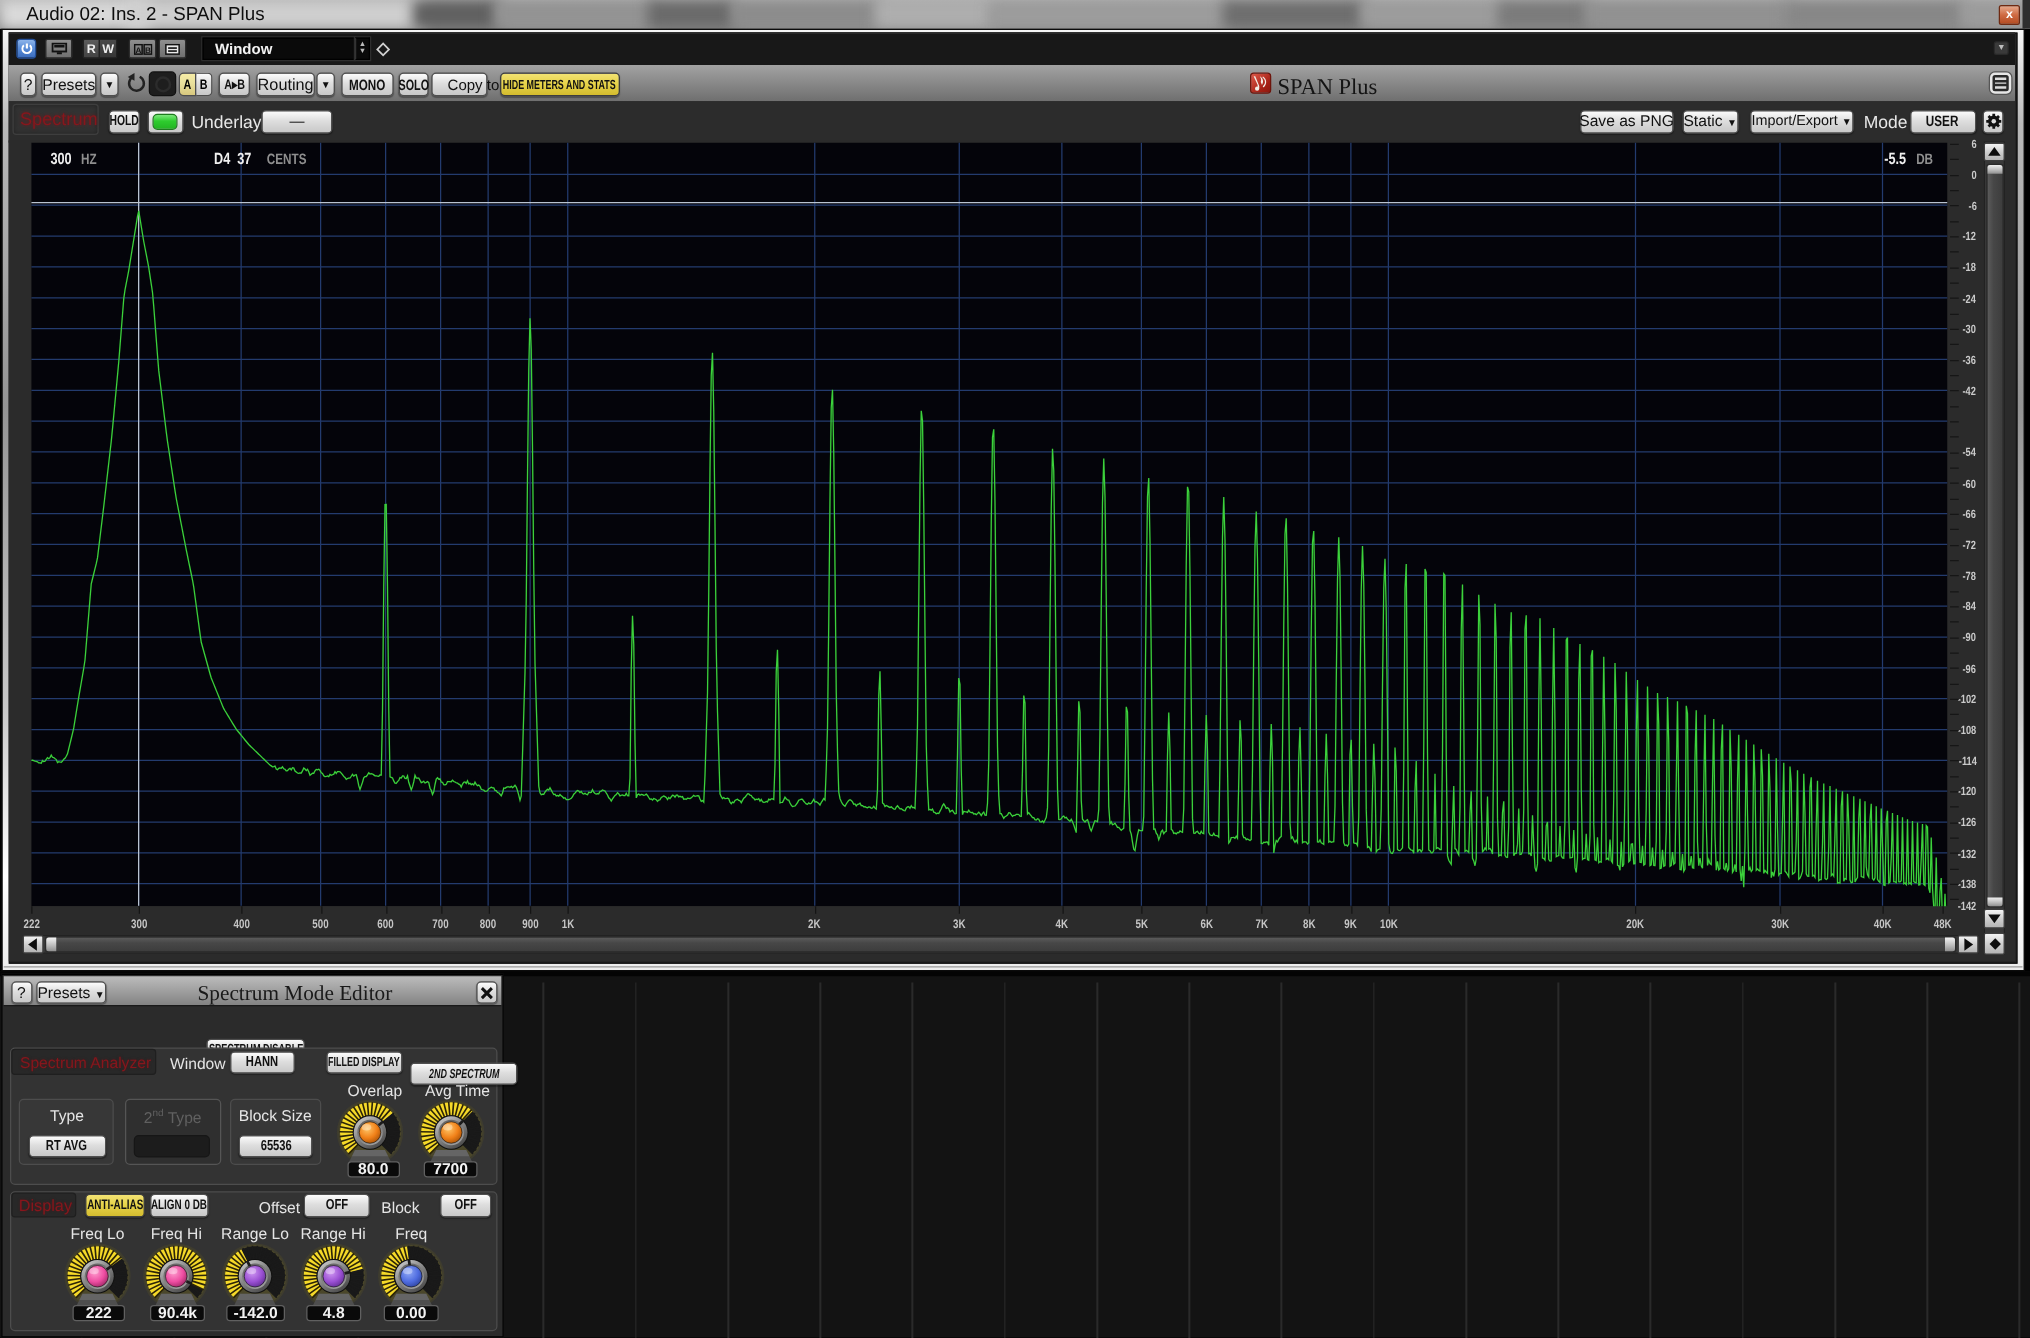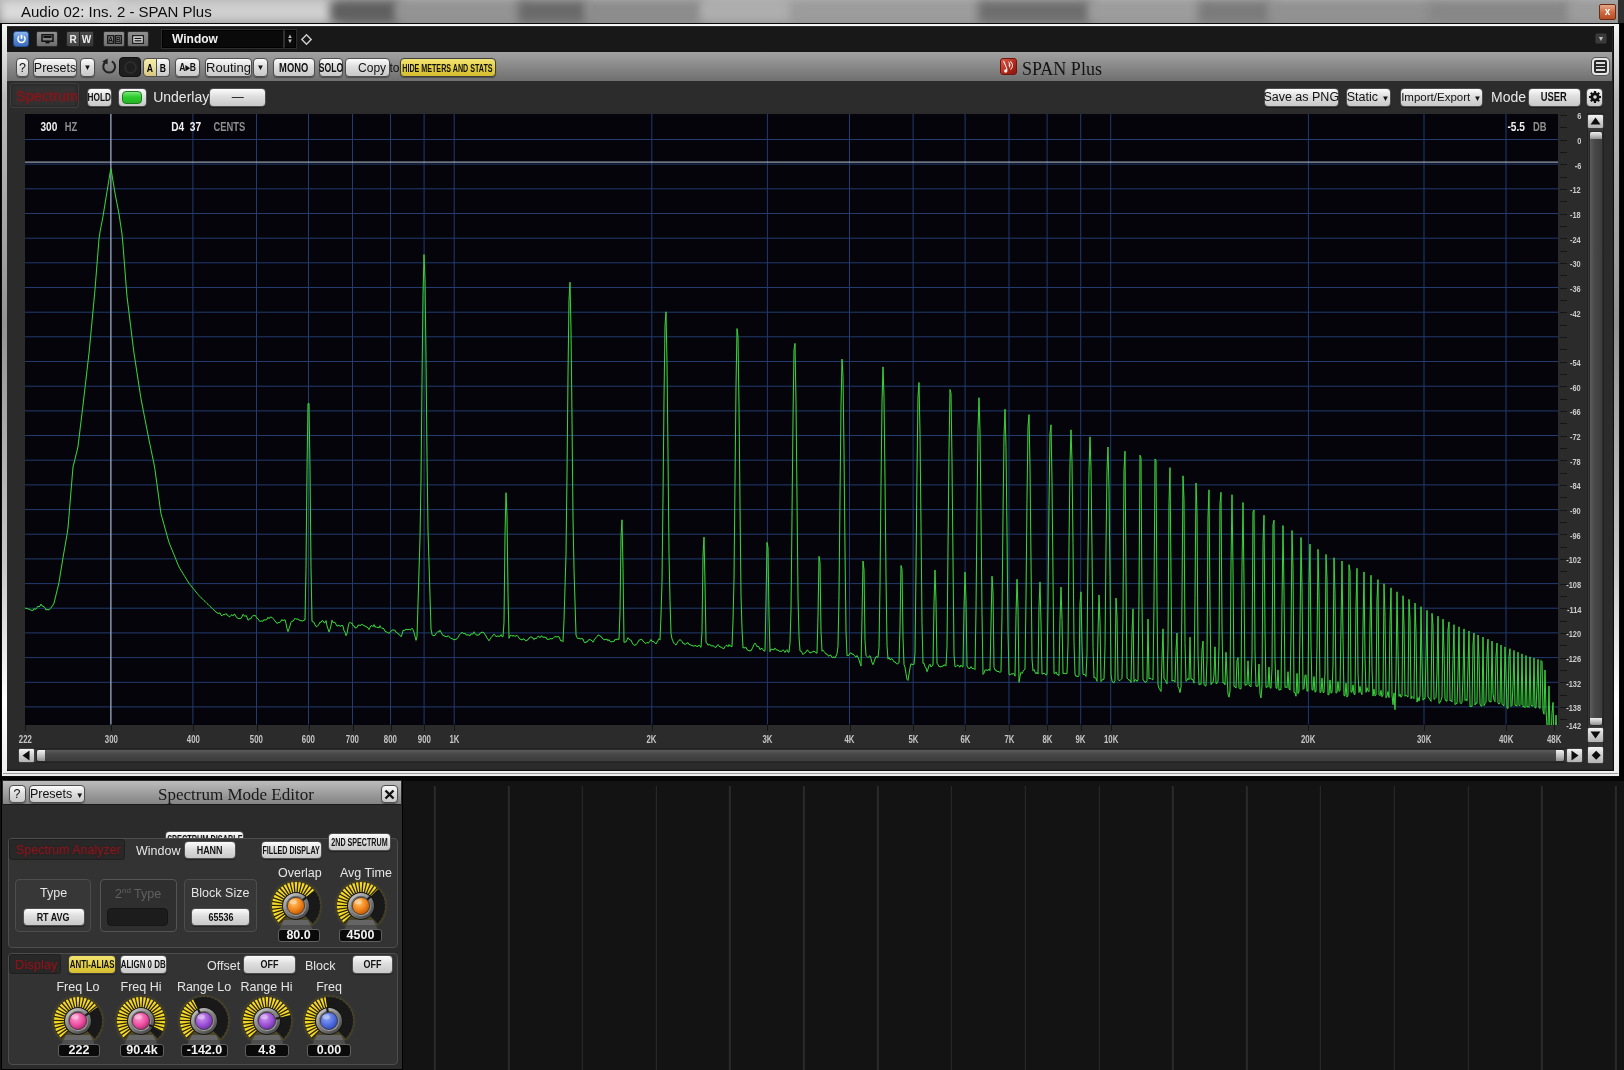--- a/index.html
+++ b/index.html
@@ -475,21 +475,21 @@
     <div class="gw" style="left:6px;top:58px;width:390px;height:110px"></div>
     <div class="gtab" style="left:7px;top:59px;width:116px;height:21px"></div>
     <div class="abs red" style="left:14px;top:62.5px;font-size:12.5px;text-shadow:0 0 2px rgba(120,10,15,.5)">Spectrum Analyzer</div>
     <div class="wlab" style="left:134px;top:63.5px;font-size:12.5px">Window</div>
     <div class="b" style="left:182.0px;top:61.0px;width:52.0px;height:18.0px;">
       <span class="cb" style="font-size:11.5px;transform:scaleX(0.78)">HANN</span>
     </div>
     <div class="b" style="left:259.0px;top:61.0px;width:61.0px;height:18.0px;">
       <span class="cb" style="font-size:10.5px;transform:scaleX(0.68)">FILLED DISPLAY</span>
     </div>
-    <div class="b" style="left:326.0px;top:53px;width:63.0px;height:18.0px;">
+    <div class="b" style="left:326.0px;top:70px;width:86px;height:18.0px;font-style:italic;">
       <span class="cb" style="font-size:10.5px;transform:scaleX(0.68)">2ND SPECTRUM</span>
     </div>
     <div class="wlab" style="left:276px;top:86px;font-size:12.5px">Overlap</div>
     <div class="wlab" style="left:338px;top:86px;font-size:12.5px">Avg Time</div>
     <div class="gw" style="left:13px;top:99px;width:76px;height:53px;background:#373737"></div>
     <div class="wlab" style="left:38px;top:106px;font-size:12.5px">Type</div>
     <div class="b" style="left:20.5px;top:128.0px;width:62.0px;height:18.0px;">
       <span class="cb" style="font-size:11.5px;transform:scaleX(0.78)">RT AVG</span>
     </div>
     <div class="gw" style="left:97.5px;top:99px;width:77px;height:53px;background:#2f2f2f;border-color:#555"></div>
@@ -637,21 +637,21 @@
       <path d="M20 46 L44 46 L50 58 L14 58 Z" fill="#4e4e4e"></path>
       <path d="M20 46 L44 46 L46.5 51 L17.5 51 Z" fill="#787878" opacity="0.55"></path>
       <circle cx="32" cy="32" r="13.8" fill="#0f0f0f"></circle>
       <circle cx="32" cy="32" r="13" fill="url(#ring)"></circle>
       <circle cx="32" cy="32" r="10.2" fill="url(#ring2)"></circle>
       <line x1="38.37" y1="25.65" x2="41.49" y2="22.54" stroke="#1c1c1c" stroke-width="2.2"></line>
       <circle cx="32" cy="32" r="8.6" fill="url(#ballO)" stroke="rgba(0,0,0,0.55)" stroke-width="0.8"></circle>
       <ellipse cx="29.2" cy="27.8" rx="3.8" ry="2.6" fill="#fff" opacity="0.35"></ellipse>
     </svg>
     <div class="vbox" style="left:275.6px;top:148.7px;width:42px;height:13px">80.0</div>
-    <div class="vbox" style="left:337px;top:148.7px;width:43px;height:13px">4500</div>
+    <div class="vbox" style="left:337px;top:148.7px;width:43px;height:13px">7700</div>
     <svg class="abs" style="left:44.0px;top:209.0px;z-index:2" width="64" height="64">
       <circle cx="32" cy="32" r="26.5" fill="#8a7a10" opacity="0.13"></circle>
       <circle cx="32" cy="32" r="25" fill="#b09c14" opacity="0.12"></circle>
       <path d="M15.03 48.97 A24.0 24.0 0 1 1 48.97 48.97 L41.55 41.55 A13.5 13.5 0 1 0 22.45 41.55 Z" fill="#191919"></path>
       <path d="M15.03 48.97 A24.0 24.0 0 1 1 51.42 17.89 L43.16 23.89 A13.8 13.8 0 1 0 22.24 41.76 Z" fill="#f5d929"></path>
       <line x1="22.45" y1="41.55" x2="14.68" y2="49.32" stroke="#2b2408" stroke-width="1.3"></line>
       <line x1="21.04" y1="39.88" x2="12.10" y2="46.30" stroke="#2b2408" stroke-width="1.3"></line>
       <line x1="19.91" y1="38.00" x2="10.06" y2="42.89" stroke="#2b2408" stroke-width="1.3"></line>
       <line x1="19.10" y1="35.97" x2="8.58" y2="39.20" stroke="#2b2408" stroke-width="1.3"></line>
       <line x1="18.62" y1="33.83" x2="7.73" y2="35.33" stroke="#2b2408" stroke-width="1.3"></line>

